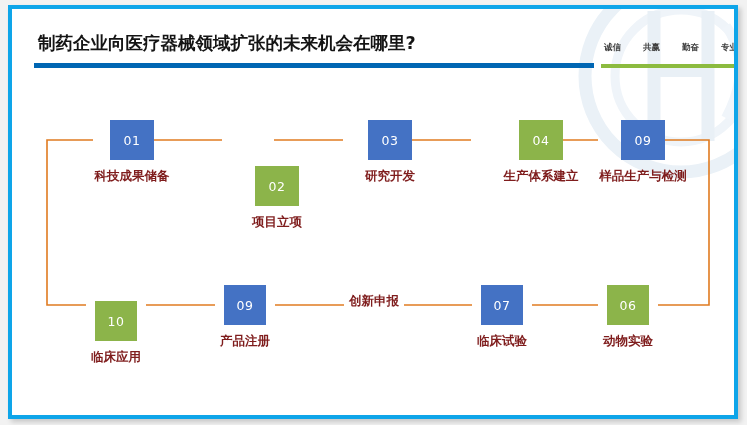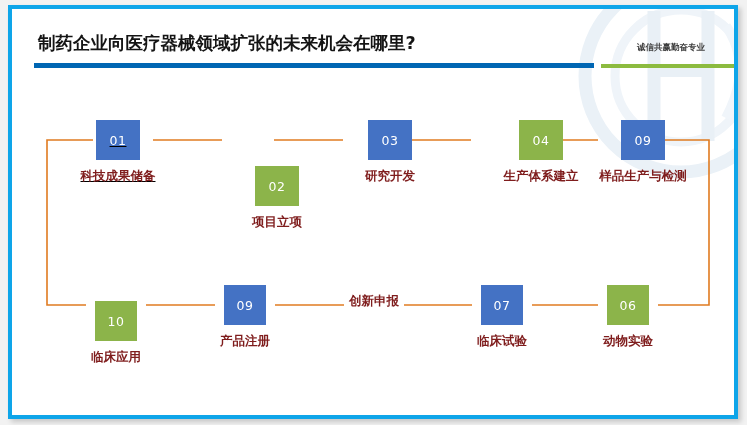--- a/index.html
+++ b/index.html
@@ -73,21 +73,21 @@
     height: 4px;
     background: #8CBB3F;
   }
 
   .slogan {
     position: absolute;
     left: 592px;
     top: 33px;
     width: 134px;
     display: flex;
-    justify-content: center;
+    justify-content: space-between;
     font-size: 8.5px;
     font-weight: bold;
     color: #3f3f3f;
     white-space: nowrap;
   }
   .slogan span { letter-spacing: 0px; }
 
   
   .connectors {
     position: absolute;
@@ -169,21 +169,21 @@
 
         <path d="M586 296 L520 296"></path>
         <path name="c" d="M460 296 L392 296"></path>
         <path d="M332 296 L263 296"></path>
         <path d="M203 296 L134 296"></path>
 
         <path d="M74 296 L35 296 L35 131 L81 131"></path>
       </g>
     </svg>
 
-    <div class="node row1" style="left:61px; top:111px; width:90px;text-decoration:underline;">
+    <div class="node row1" style="left:75px; top:111px; width:90px;">
       <div class="chip blue">01</div>
       <div class="caption">科技成果储备</div>
     </div>
 
     <div class="node row1" style="left:220px; top:111px; width:90px;margin-top:46px;">
       <div class="chip green">02</div>
       <div class="caption">项目立项</div>
     </div>
 
     <div class="node row1" style="left:333px; top:111px; width:90px;">

